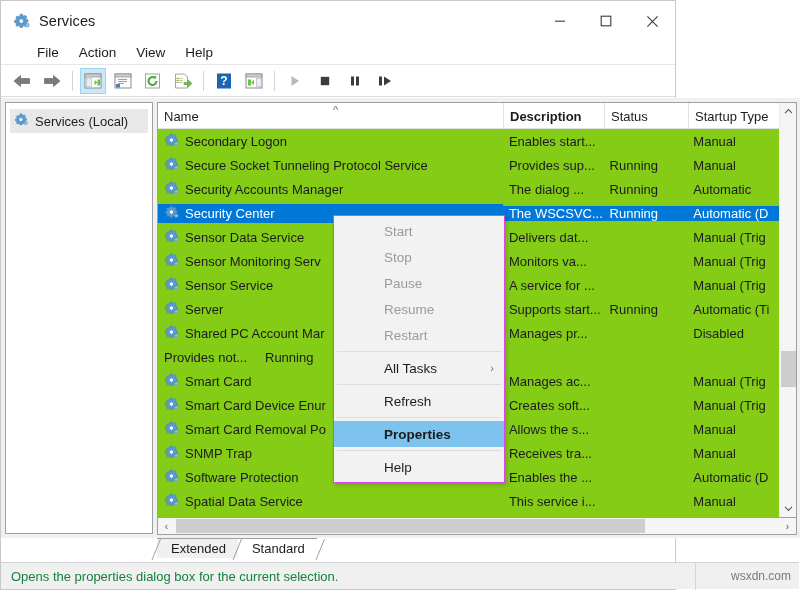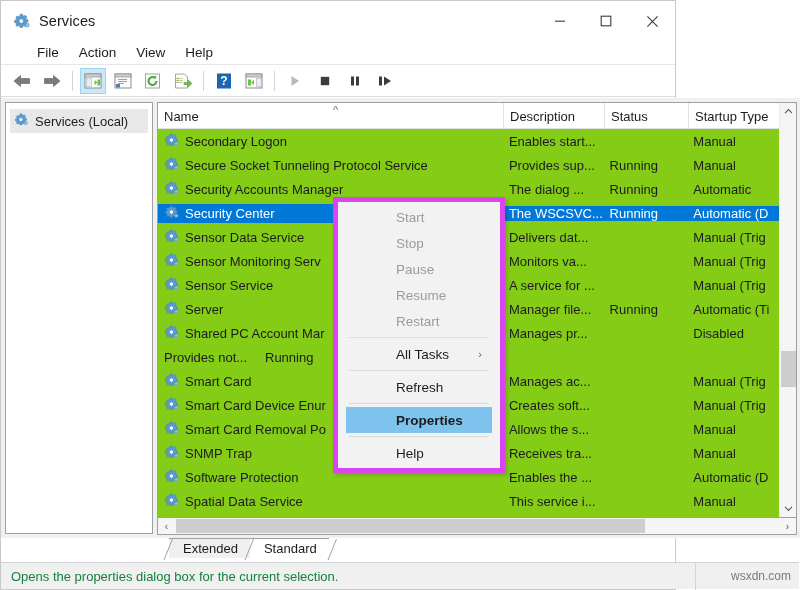--- a/index.html
+++ b/index.html
@@ -125,21 +125,21 @@
   .hcell {
     font-size: 13px; color: #1c1c1c;
     display: flex; align-items: center;
     padding-left: 6px;
     border-right: 1px solid #e1e1e1;
     box-sizing: border-box;
     position: relative;
     height: 26px;
   }
   .hcell.name { width: 346px; }
-  .hcell.desc { width: 101px; }
+  .hcell.desc { width: 101px; font-weight: bold; }
   .hcell.stat { width: 84px; }
   .hcell.start { width: 92px; border-right: none; }
   #sort-caret {
     position: absolute; left: 175px; top: 1px;
     font-size: 11px; color: #6a6a6a;
   }
 
   
   #rows {
     position: relative;
@@ -210,21 +210,21 @@
     color: #5a5a5a; font-size: 10px;
   }
   #hs-thumb {
     position: absolute; left: 18px; top: 1px;
     width: 469px; height: 14px;
     background: #cdcdcd;
   }
 
   
   #tabs {
-    position: absolute; left: 168px; top: 537px;
+    position: absolute; left: 156px; top: 537px;
     height: 22px;
     display: flex; align-items: flex-start; text-align: right;
   }
   .tab {
     position: relative;
     font-size: 13px; color: #1c1c1c;
     padding: 2px 12px 2px 14px;
     height: 20px;
     box-sizing: border-box;
     background: #f0f0f0;
@@ -253,26 +253,26 @@
     font-size: 12px; color: #7a7a7a;
   }
   #status-div {
     position: absolute; left: 694px; top: 0;
     width: 1px; height: 27px; background: #d4d4d4;
   }
 
   
   #ctxmenu {
     position: absolute;
-    left: 332px; top: 196px;
+    left: 332px; top: 214px;
     width: 172px;
     background: #f2f2f2;
-    border: 5px solid #d946ef;
+    border: 1px solid #d946ef;
     box-shadow: 2px 2px 4px rgba(0,0,0,.18);
-    padding: 2px 8px;
+    padding: 2px 0;
     z-index: 50;
     box-sizing: border-box;
   }
   .ci {
     height: 26px;
     display: flex; align-items: center;
     font-size: 13.5px;
     color: #1c1c1c;
     padding-left: 50px;
     box-sizing: border-box;
@@ -565,21 +565,21 @@
             <div class="c-name">
               <span><svg class="gear" viewBox="0 0 18 18">
                   <g fill="#5b9bd5" stroke="#3f7cb5" stroke-width="0.6">
                     <path d="M7.2 2.2h2.2l.35 1.5 1.2.5 1.3-.85 1.55 1.55-.85 1.3.5 1.2 1.5.35v2.2l-1.5.35-.5 1.2.85 1.3-1.55 1.55-1.3-.85-1.2.5-.35 1.5H7.2l-.35-1.5-1.2-.5-1.3.85L2.8 13.4l.85-1.3-.5-1.2-1.5-.35v-2.2l1.5-.35.5-1.2-.85-1.3L4.35 3.95l1.3.85 1.2-.5z"></path>
                   </g>
                   <circle cx="8.3" cy="9.1" r="2.4" fill="#ffffff" stroke="#3f7cb5" stroke-width="0.7"></circle>
                   <path d="M12.2 11.6h3.6v3.2h-3.6z" fill="#9dc3e6" stroke="#3f7cb5" stroke-width="0.5"></path>
                 </svg></span>
               <span class="nm">Server</span>
             </div>
-            <div class="c-desc">Manager file...</div>
+            <div class="c-desc">Supports start...</div>
             <div class="c-stat">Running</div>
             <div class="c-start">Automatic (Ti</div>
           </div>
           <div class="row">
             <div class="c-name">
               <span><svg class="gear" viewBox="0 0 18 18">
                   <g fill="#5b9bd5" stroke="#3f7cb5" stroke-width="0.6">
                     <path d="M7.2 2.2h2.2l.35 1.5 1.2.5 1.3-.85 1.55 1.55-.85 1.3.5 1.2 1.5.35v2.2l-1.5.35-.5 1.2.85 1.3-1.55 1.55-1.3-.85-1.2.5-.35 1.5H7.2l-.35-1.5-1.2-.5-1.3.85L2.8 13.4l.85-1.3-.5-1.2-1.5-.35v-2.2l1.5-.35.5-1.2-.85-1.3L4.35 3.95l1.3.85 1.2-.5z"></path>
                   </g>
                   <circle cx="8.3" cy="9.1" r="2.4" fill="#ffffff" stroke="#3f7cb5" stroke-width="0.7"></circle>

